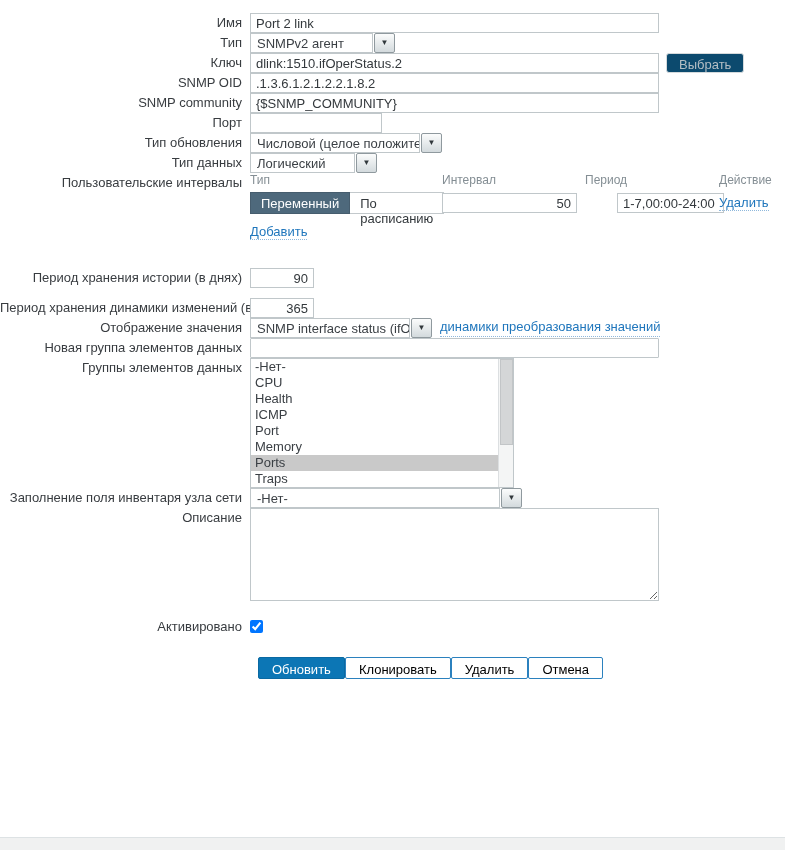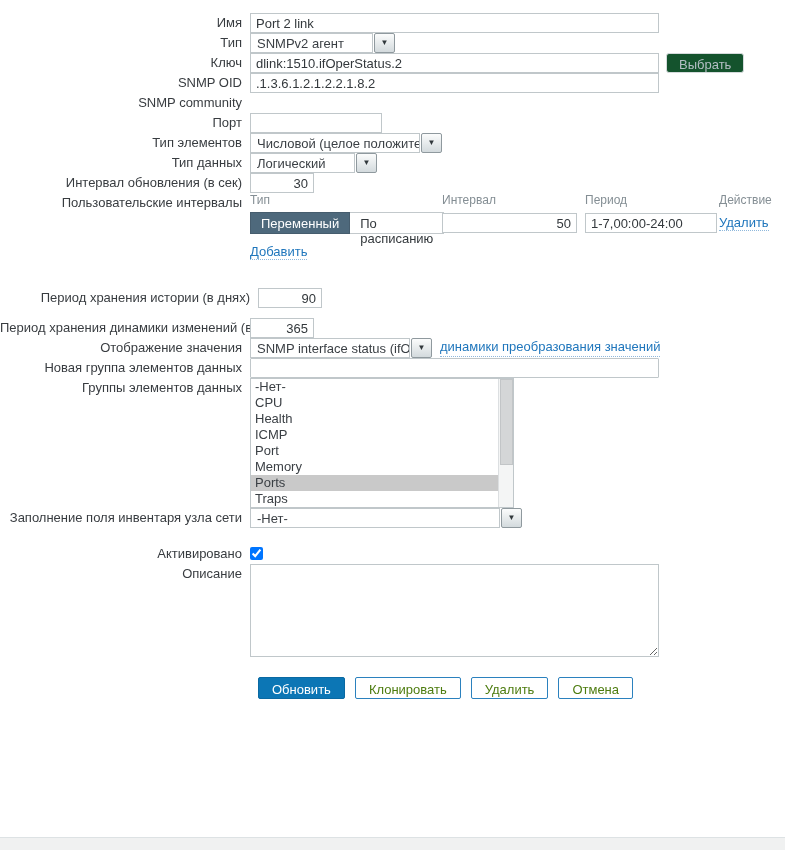--- a/index.html
+++ b/index.html
@@ -41,21 +41,21 @@
   }
   .select .sel-btn span { font-size:8px; color:#30373b; line-height:1; }
   .w-type  .sel-text { width:123px; }
   .w-info  .sel-text { width:170px; }
   .w-data  .sel-text { width:105px; }
   .w-map   .sel-text { width:160px; }
   .w-inv   .sel-text { width:250px; }
 
   .btn-disabled {
     margin-left:7px; height:20px; padding:2px 12px 0 12px;
-    background:#14532d; border:1px solid #d5dadc; border-radius:3px;
+    background:#0c4a6e; border:1px solid #d5dadc; border-radius:3px;
     color:#b4bec4; font-size:13px; cursor:default;
   }
 
   a.lnk {
     color:#1f76bc; text-decoration:none; border-bottom:1px dotted #8fb8dc;
     line-height:18px; cursor:pointer; white-space:nowrap;
   }
 
   
   .intervals { width:519px; }
@@ -68,24 +68,24 @@
   .seg { display:flex;align-items:center; }
   .seg .seg-btn {
     height:22px; padding:3px 10px 0 10px; border:1px solid #c3c9cc;
     background:#fff; color:#33383c; font-size:13px; cursor:pointer;
   }
   .seg .seg-btn.active {
     background:#4e697c; border-color:#465d6e; color:#fff;
   }
   .seg .seg-btn + .seg-btn { border-left:none; }
   .int-input { width:135px; text-align:right; }
-  .per-input { width:132px; }
+  .per-input { width:107px;margin-left:32px; }
   .add-link { margin-top:9px; }
 
-  .gap-lg { margin-bottom:10px; margin-top:27px;padding-left:8px; }
+  .gap-lg { margin-bottom:10px; margin-top:27px; }
 
   .map-link { margin-left:8px; line-height:20px; }
 
   .input-newapp {
     width:409px; height:22px; border:2px solid #93d09d; border-radius:1px;
   }
 
   .listbox {
     position:relative; width:264px; height:130px;
     border:1px solid #c0c7ca; background:#fff; overflow:hidden;
@@ -105,21 +105,21 @@
 
   .chk { margin:3px 0 0 0; width:13px; height:13px; }
 
   .buttons { margin-left:258px; display:flex; margin-top:20px; }
   .btn {
     height:22px; padding:3px 13px 0 13px; font-size:13px; border-radius:2px;
     cursor:pointer; white-space:nowrap;
   }
   .btn-primary { background:#0c76b5; border:1px solid #0a69a2; color:#ffffff; }
   .btn-secondary {
-    background:#ffffff; border:1px solid #2b81be; color:#4d7c0f; margin-left:10px;
+    background:#ffffff; border:1px solid #2b81be; color:#000000; 
   }
   .footer {
     position:absolute; left:0; bottom:0; width:785px; height:13px;
     background:#f0f1f1; border-top:1px solid #dde2e4;
   }
 </style>
 </head>
 <body>
 
 <div class="form">
@@ -153,31 +153,34 @@
 
   <div class="row">
     <div class="lbl">SNMP OID</div>
     <div class="field">
       <input type="text" class="input-lg" value=".1.3.6.1.2.1.2.2.1.8.2" style="">
     </div>
   </div>
 
   <div class="row">
     <div class="lbl">SNMP community</div>
+    <div class="field">
+      <input type="text" class="input-lg" value="{$SNMP_COMMUNITY}" style="">
+    </div>
   </div>
 
   <div class="row">
     <div class="lbl">Порт</div>
     <div class="field">
       <input type="text" class="input-port" value="" style="">
     </div>
   </div>
 
   <div class="row">
-    <div class="lbl">Тип элементов</div>
+    <div class="lbl">Тип обновления</div>
     <div class="field">
       <div class="select w-info">
         <div class="sel-text">Числовой (целое положительное)</div>
         <div class="sel-btn">
             <span>▼</span>
           </div>
       </div>
     </div>
   </div>
 
@@ -186,26 +189,20 @@
     <div class="field">
       <div class="select w-data">
         <div class="sel-text">Логический</div>
         <div class="sel-btn">
             <span>▼</span>
           </div>
       </div>
     </div>
   </div>
 
-  <div class="row">
-    <div class="lbl">Интервал обновления (в сек)</div>
-    <div class="field">
-      <input type="text" class="input-num" value="30" style="">
-    </div>
-  </div>
 
   <div class="row" style="margin-bottom:0;">
     <div class="lbl">Пользовательские интервалы</div>
     <div class="intervals">
       <div class="int-head">
         <div class="col-type">Тип</div>
         <div class="col-int">Интервал</div>
         <div class="col-per">Период</div>
         <div class="col-act">Действие</div>
       </div>
@@ -290,31 +287,31 @@
     <div class="field">
       <div class="select w-inv">
         <div class="sel-text">-Нет-</div>
         <div class="sel-btn">
             <span>▼</span>
           </div>
       </div>
     </div>
   </div>
 
+  <div class="row">
+    <div class="lbl">Описание</div>
+    <div class="field">
+      <textarea class="desc" style=""></textarea>
+    </div>
+  </div>
+
   <div class="row" style="margin-top:16px;">
     <div class="lbl">Активировано</div>
     <div class="field">
       <input type="checkbox" class="chk" checked="true" style="">
-    </div>
-  </div>
-
-  <div class="row">
-    <div class="lbl">Описание</div>
-    <div class="field">
-      <textarea class="desc" style=""></textarea>
     </div>
   </div>
 
   <div class="buttons">
     <button class="btn btn-primary">Обновить</button>
     <button class="btn btn-secondary">Клонировать</button>
     <button class="btn btn-secondary">Удалить</button>
     <button class="btn btn-secondary">Отмена</button>
   </div>
 

